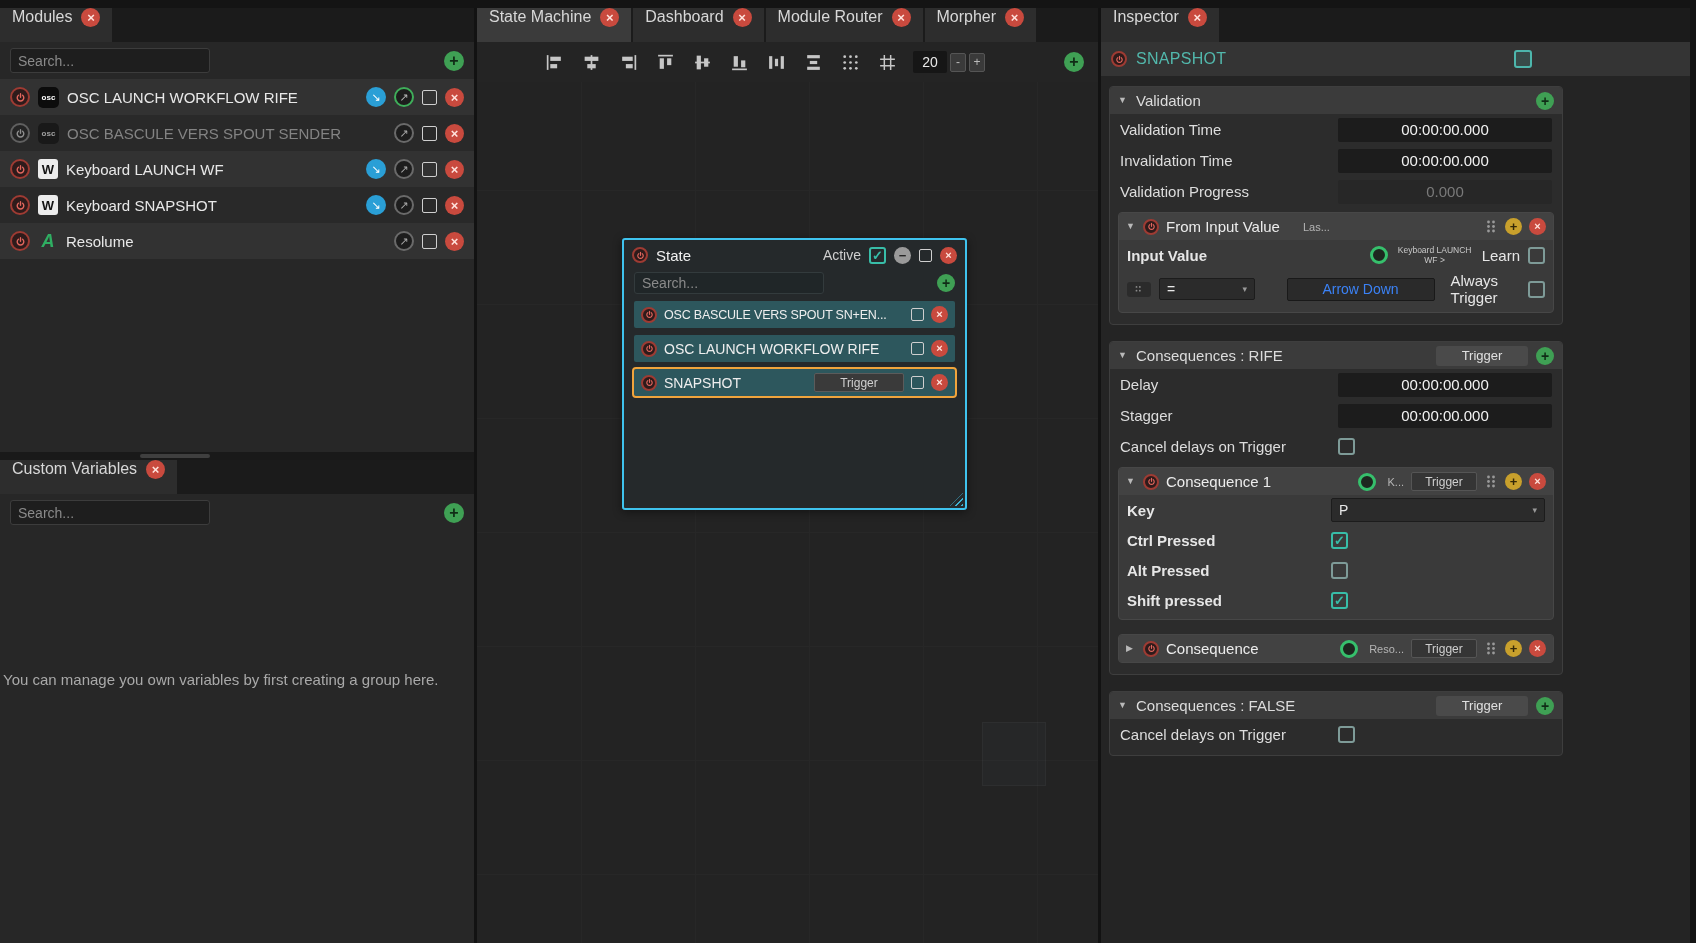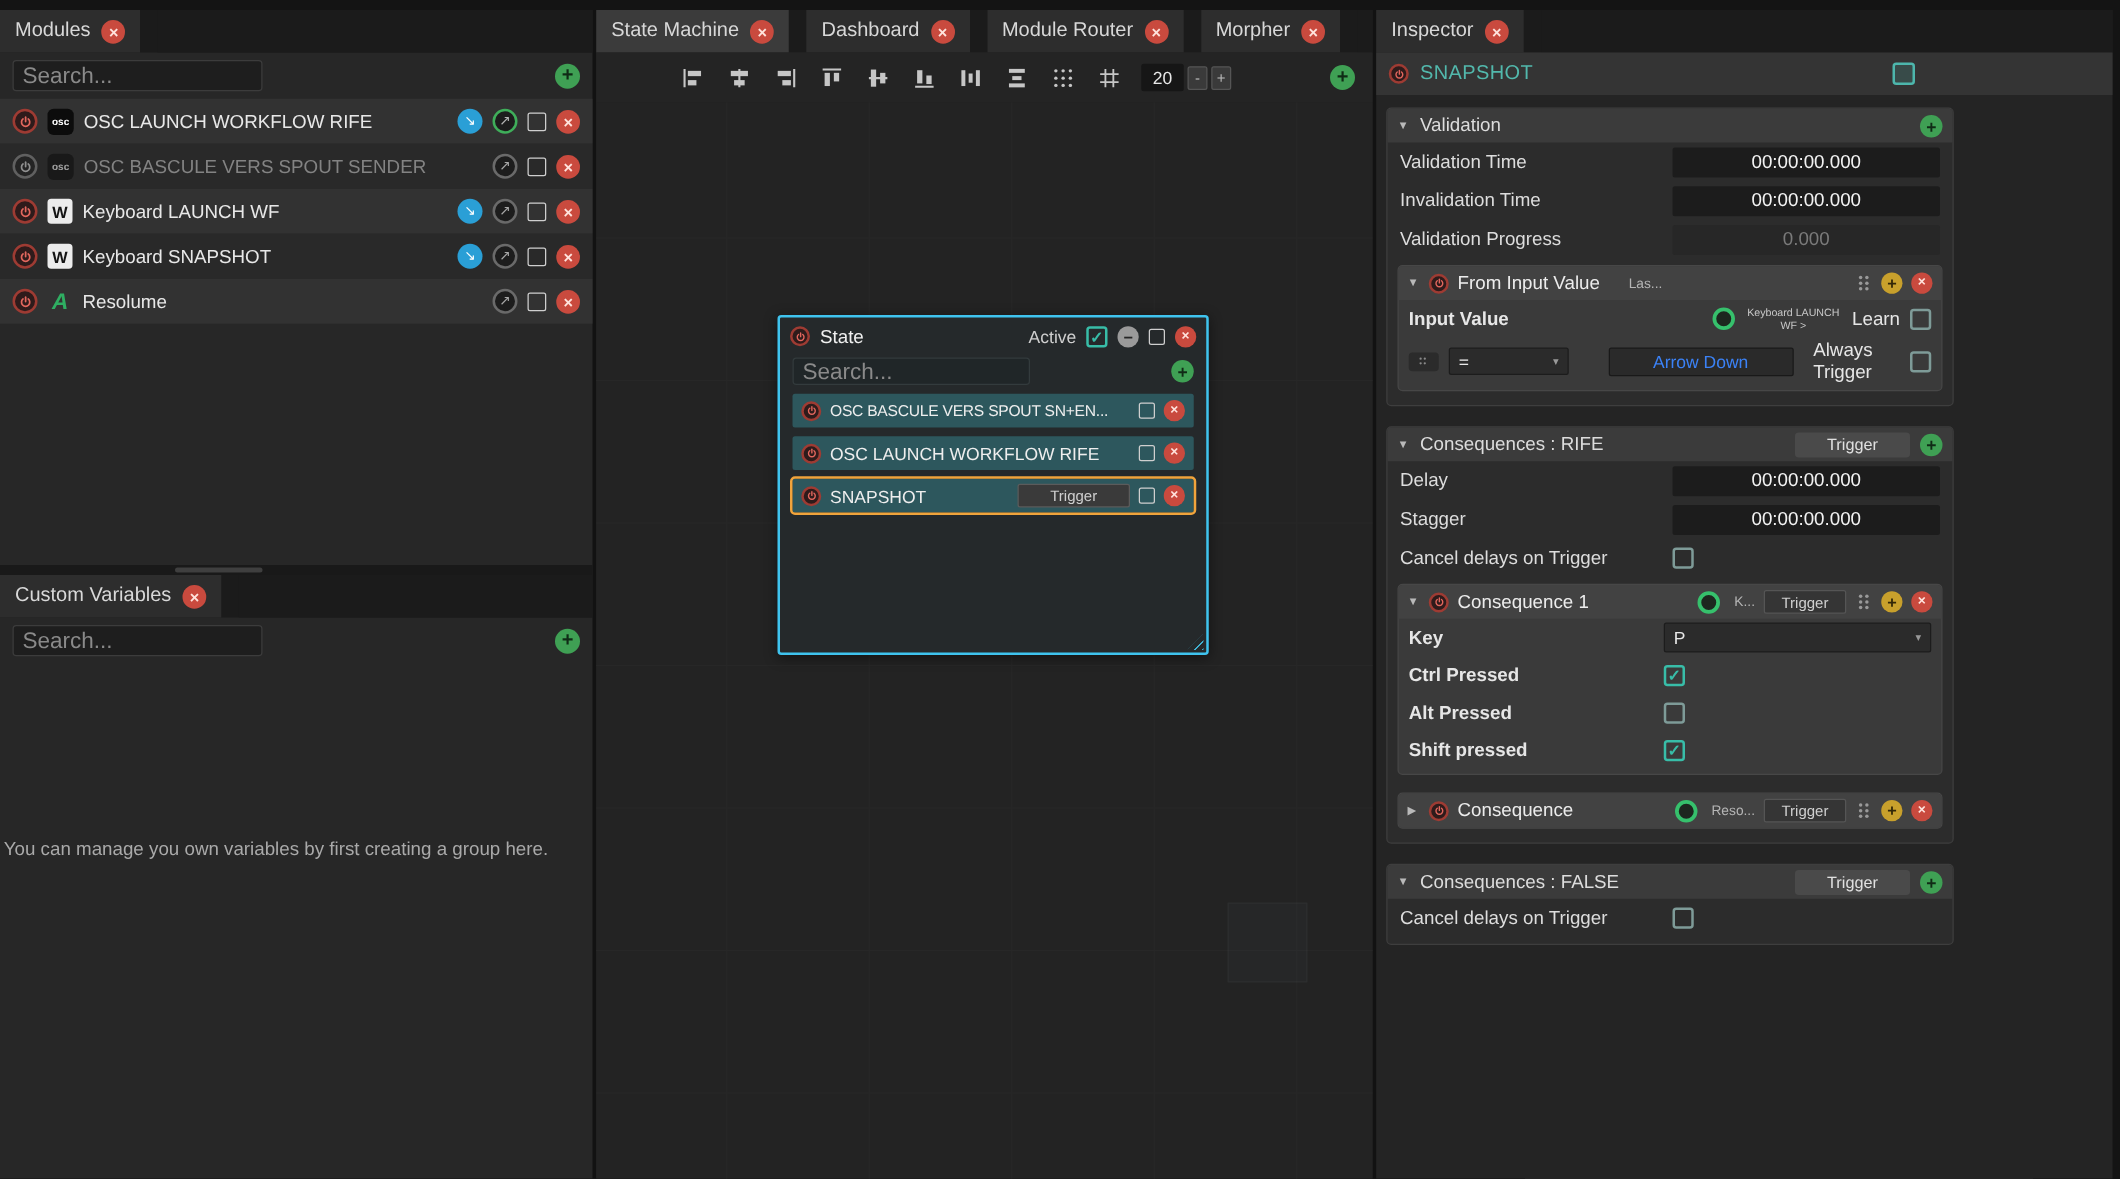--- a/index.html
+++ b/index.html
@@ -6,21 +6,21 @@
   html,body{width:1696px;height:943px;overflow:hidden}
   body{background:#141414;font-family:"Liberation Sans",sans-serif;display:flex;padding-top:8px}
 
   .col{display:flex;flex-direction:column;height:935px}
   .col-left{width:477px;background:#272727;border-right:3px solid #121212}
   .col-mid{width:624px;background:#232323;border-right:3px solid #121212}
   .col-right{width:589px;background:#242424}
 
   
   .tabbar{height:34px;background:#1b1b1b;display:flex;align-items:stretch;flex:none}
-  .tab{background:#2d2d2d;display:flex;align-items:center;gap:9px;padding:0 12px;font-size:16px;color:#d8d8d8;margin-right:14px;white-space:nowrap}
+  .tab{background:#2d2d2d;display:flex;align-items:flex-start;gap:9px;padding:0 12px;font-size:16px;color:#d8d8d8;margin-right:2px;white-space:nowrap}
   .tab.active{background:#3b3b3b}
   .tab-fill{flex:1;background:#1b1b1b}
 
   
   .xbtn{width:19px;height:19px;border-radius:50%;background:#c94a3e;color:#ffe3dd;font-size:13px;font-weight:bold;
         display:flex;align-items:center;justify-content:center;line-height:1;flex:none}
   .xbtn.sm{width:17px;height:17px;font-size:11px}
   .plusbtn{width:20px;height:20px;border-radius:50%;background:#3fa054;color:#102b16;font-size:16px;font-weight:bold;
         display:flex;align-items:center;justify-content:center;line-height:1;flex:none}
   .plusbtn.sm{width:18px;height:18px;font-size:14px}
@@ -48,21 +48,21 @@
   .cir.blue{background:#2a9fd6;color:#fff}
   .cir.greenring{background:#1d1d1d;border:2px solid #3fae5a;color:#b5b5b5}
   .cir.gray{background:#1d1d1d;border:2px solid #6a6a6a;color:#a8a8a8}
   .ring{width:18px;height:18px;border-radius:50%;border:3px solid #36c06c;background:#1d271f;flex:none}
 
   .spacer{flex:1}
 
   
   .search-row{display:flex;align-items:center;padding:6px 10px;gap:8px;flex:none}
   .search-input{width:200px;height:25px;background:#1e1e1e;border:1px solid #3c3c3c;border-radius:3px;color:#bbb;
-        font-size:18px;padding:0 7px;font-family:"Liberation Sans",sans-serif;outline:none}
+        font-size:14px;padding:0 7px;font-family:"Liberation Sans",sans-serif;outline:none}
   .search-input::placeholder{color:#8a8a8a}
 
   
   .mod-list{flex:none}
   .mrow{height:36px;display:flex;align-items:center;gap:8px;padding:0 10px;font-size:15px;color:#e8e8e8}
   .mrow.odd{background:#323232}
   .mrow.even{background:#292929}
   .mrow.disabled{color:#838383}
   .mrow.disabled .badge-osc{opacity:.55}
   .mname{white-space:nowrap;overflow:hidden;text-overflow:ellipsis}
@@ -89,21 +89,21 @@
   .toolbar .plusbtn{margin-right:14px}
 
   
   .canvas{flex:1;position:relative;background-color:#232323;
      background-image:linear-gradient(#272727 1px,transparent 1px),linear-gradient(90deg,#272727 1px,transparent 1px);
      background-size:114px 114px;background-position:-10px -6px}
   .ghost{position:absolute;left:505px;top:640px;width:64px;height:64px;background:rgba(120,150,170,.04);
      border:1px solid rgba(255,255,255,.035)}
 
   
-  .state-node{position:absolute;left:145px;top:170px;width:345px;height:272px;background:#25292b;
+  .state-node{position:absolute;left:145px;top:156px;width:345px;height:272px;background:#25292b;
      border:2px solid #3fc3ee;border-radius:3px;display:flex;flex-direction:column;box-shadow:0 2px 10px rgba(0,0,0,.45)}
   .node-head{height:30px;display:flex;align-items:center;gap:8px;padding:0 8px;flex:none}
   .node-title{color:#f0f0f0;font-size:15px}
   .node-active{color:#cfcfcf;font-size:14px}
   .node-search{display:flex;align-items:center;gap:8px;padding:2px 10px;flex:none}
   .node-search .search-input{width:190px;height:22px;background:#202628;border-color:#333b3d}
   .sitems{display:flex;flex-direction:column;gap:7px;padding:5px 10px}
   .sitem{height:27px;background:#2d575d;border-radius:2px;display:flex;align-items:center;gap:7px;padding:0 7px;
         color:#eee;font-size:14px}
   .sitem.cond .lbl{font-size:12.5px;letter-spacing:-.2px}

